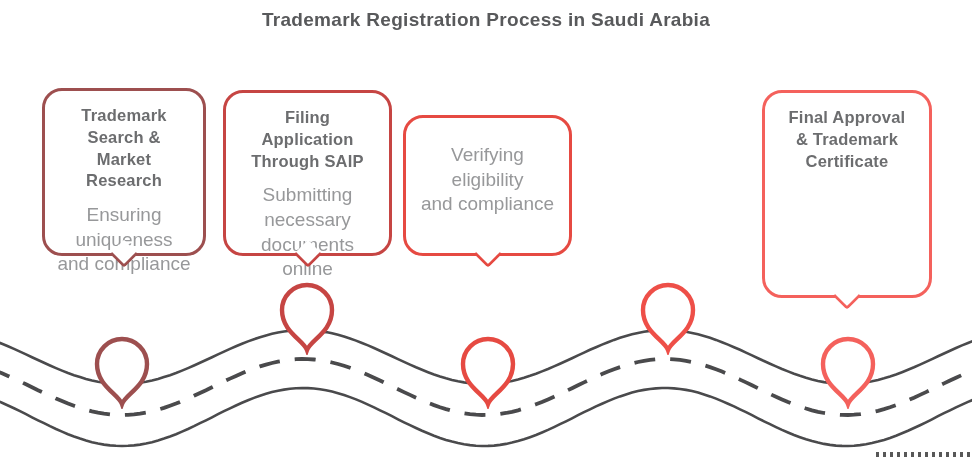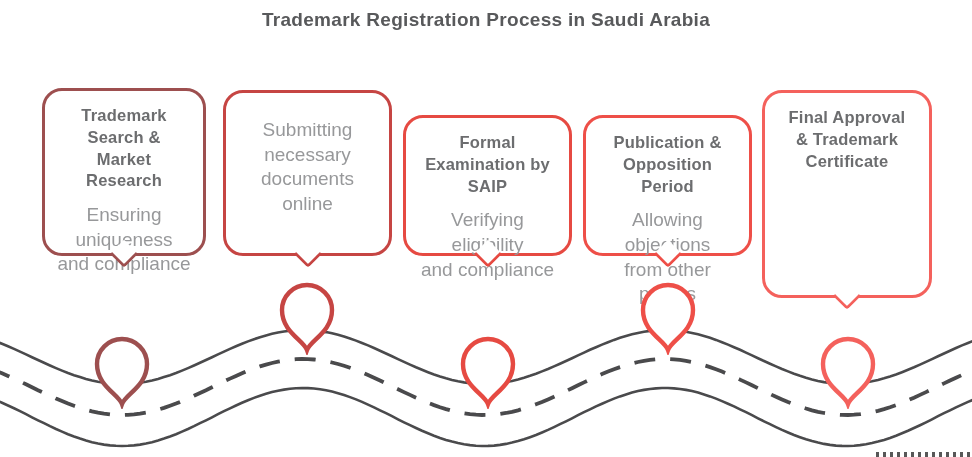--- a/index.html
+++ b/index.html
@@ -72,43 +72,35 @@
     <div class="heading">Trademark
 Search &amp;
 Market
 Research</div>
     <div class="sub">Ensuring uniqueness
 and compliance</div>
     <div class="tail"></div>
   </div>
 
   <div class="callout s2" style="--accent: #c64543;">
+    <div class="heading">Filing
+Application
+Through SAIP</div>
     <div class="sub">Submitting
 necessary
 documents online</div>
     <div class="tail"></div>
   </div>
 
   <div class="callout s3" style="--accent: #e64a42;">
-    <div class="heading">Formal
-Examination by
-SAIP</div>
     <div class="sub">Verifying eligibility
 and compliance</div>
     <div class="tail"></div>
   </div>
 
-  <div class="callout s4" style="--accent: #ee4f48;">
-    <div class="heading">Publication &amp;
-Opposition
-Period</div>
-    <div class="sub">Allowing objections
-from other parties</div>
-    <div class="tail"></div>
-  </div>
 
   <div class="callout s5" style="--accent: #f4615c;">
     <div class="heading">Final Approval
 &amp; Trademark
 Certificate</div>
     <div class="tail"></div>
   </div>
 
   <svg class="pin p1" width="62" height="76" viewBox="0 0 62 76" style="--accent: #9d4f4f;">
     <path d="M31 71 C27.5 61 6 53 6 31 A25 25 0 1 1 56 31 C56 53 34.5 61 31 71 Z"></path>

